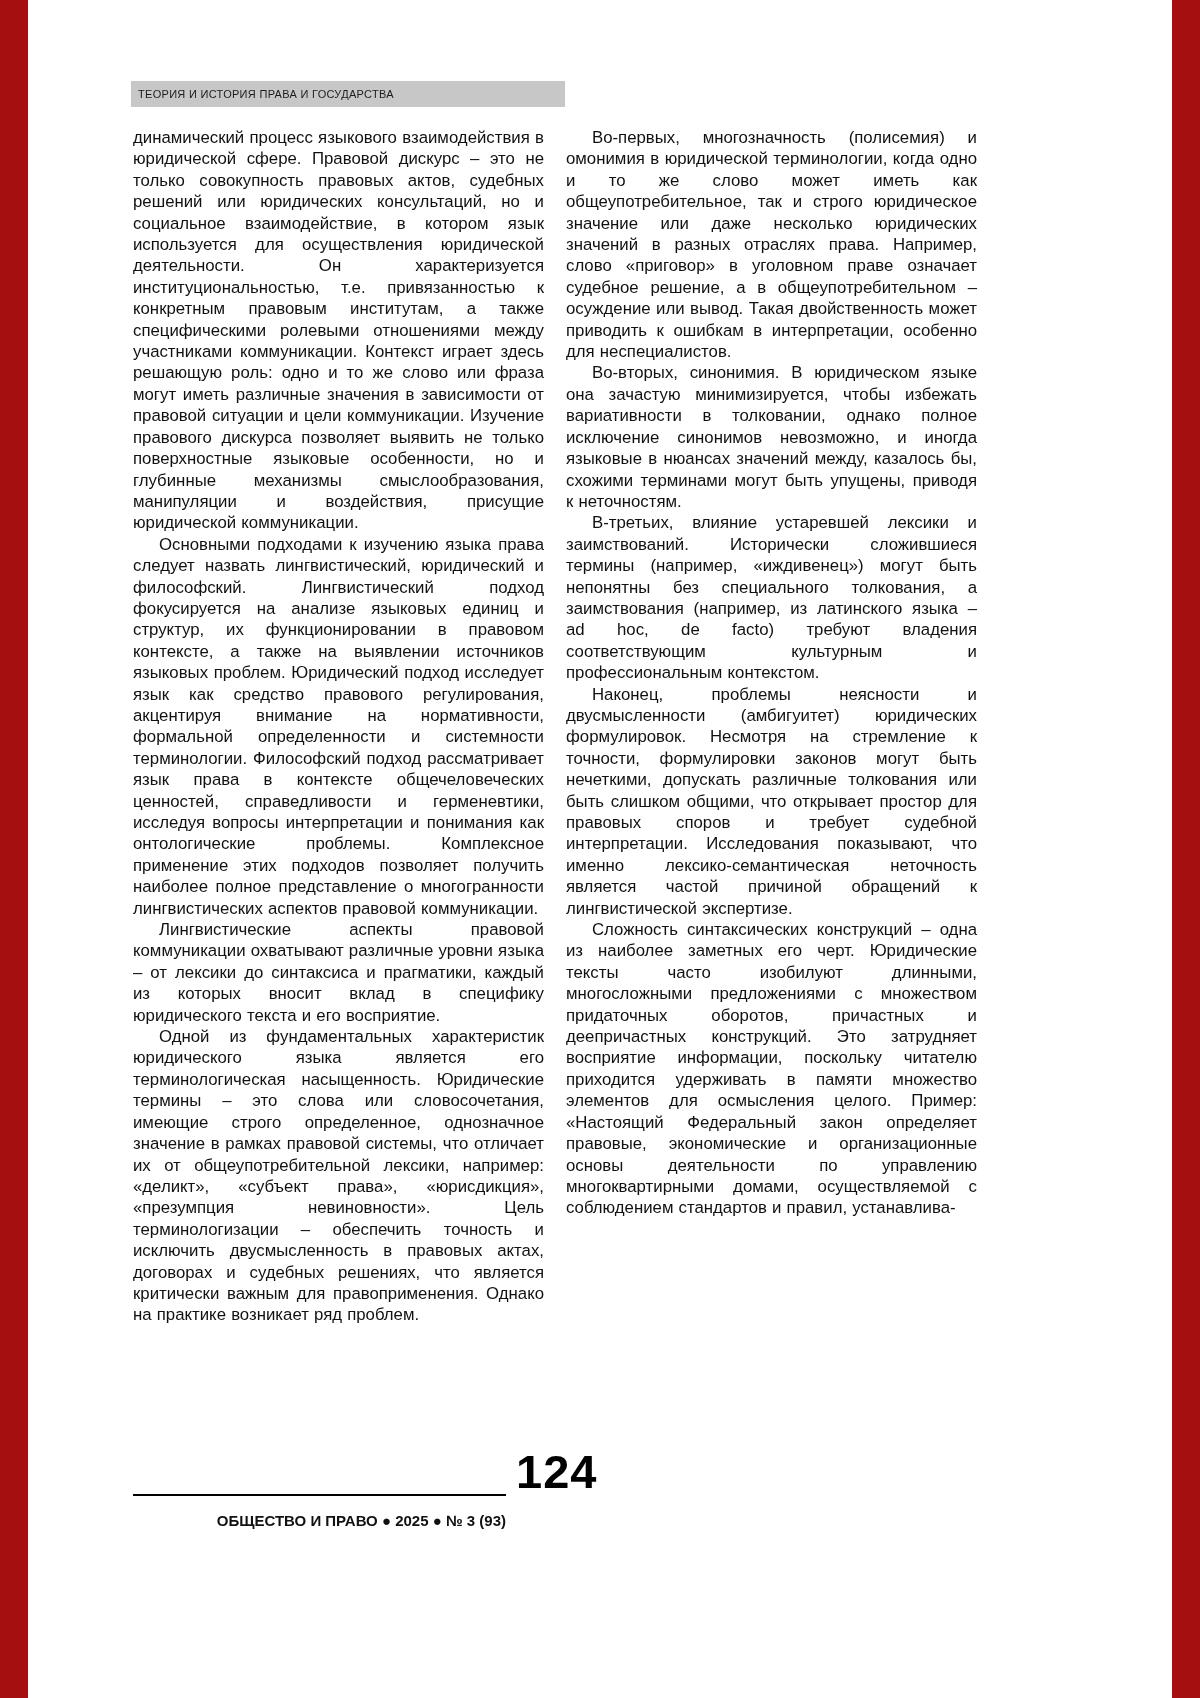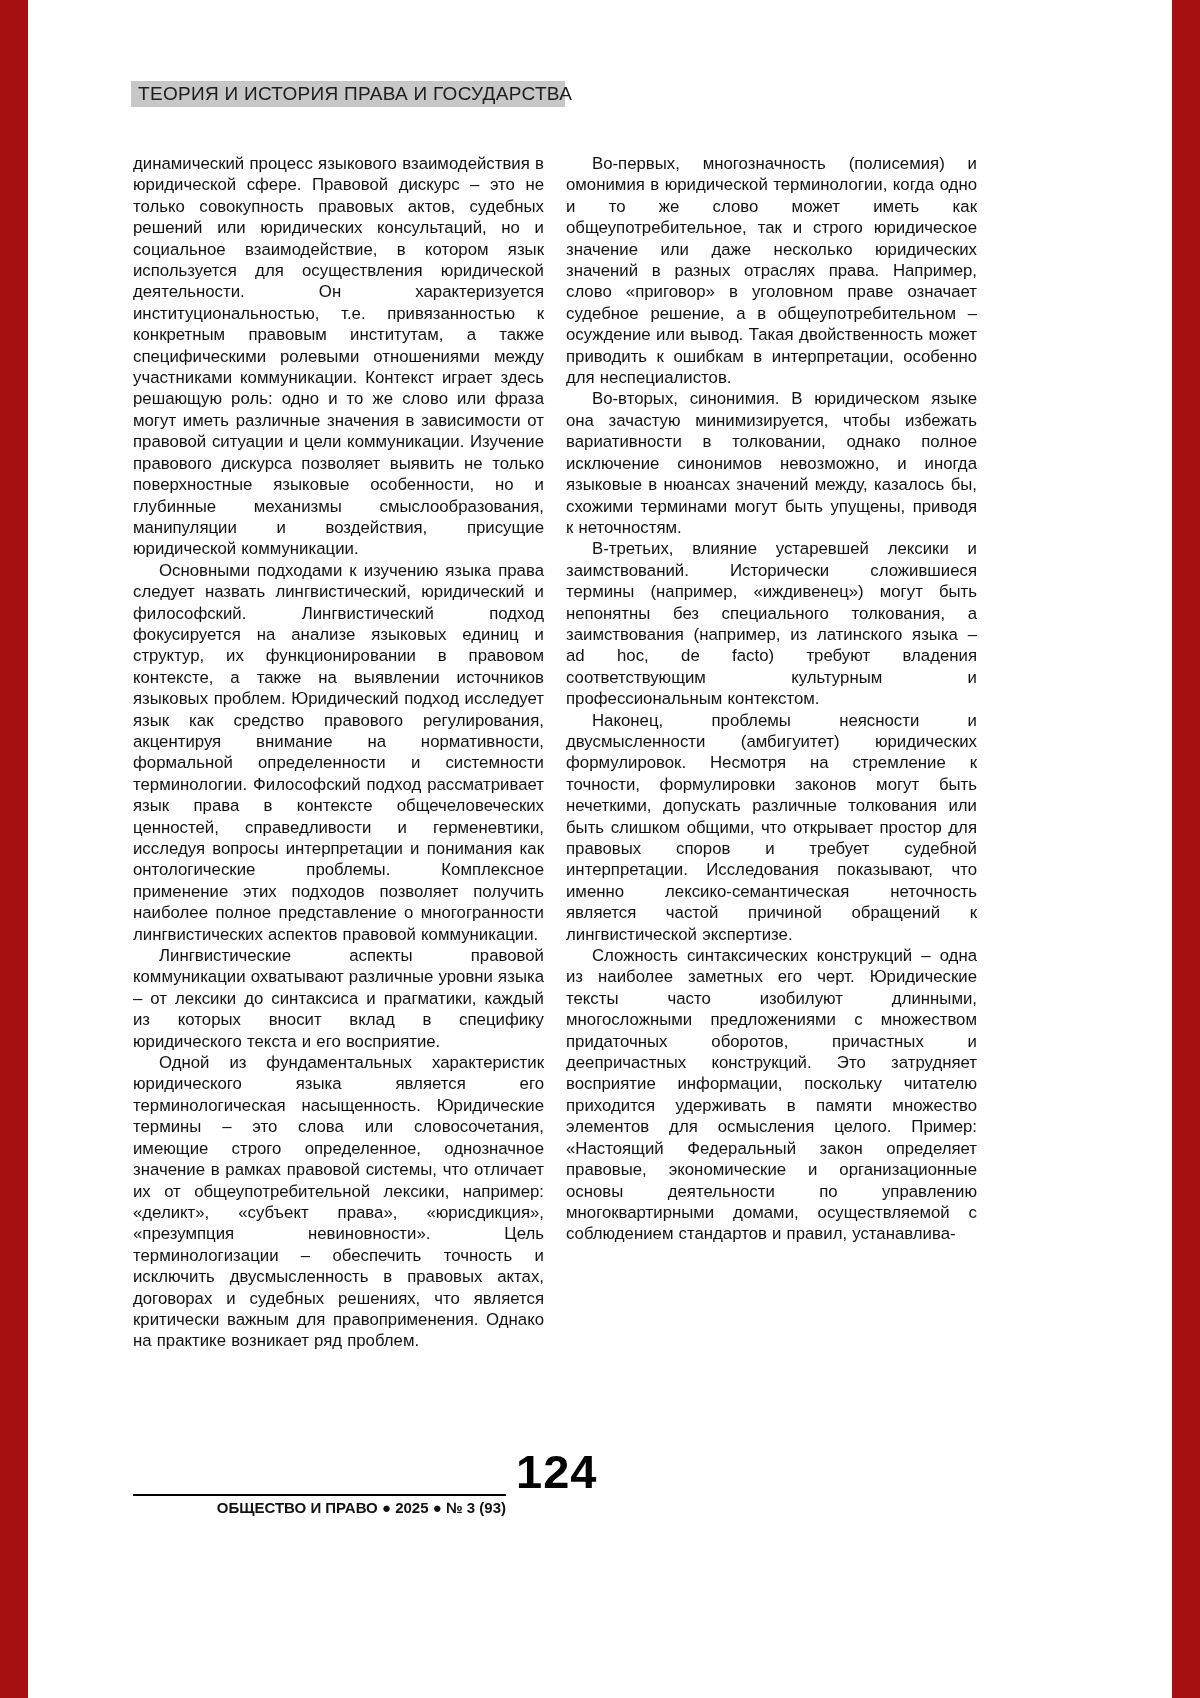--- a/index.html
+++ b/index.html
@@ -20,33 +20,32 @@
 
   .header-bar {
     position:absolute;
     left:131px; top:81px;
     width:434px; height:26px;
     background:#c7c7c7;
     display:flex; align-items:center;
     padding-left:7px;
   }
   .header-bar span {
-    font-size:19px;
+    font-size:11px;
     color:#1c1c1c;
     letter-spacing:0.3px;
     white-space:nowrap;
   }
 
   .text-area {
     position:absolute;
     left:133px; top:127px;
     width:845px;
     display:flex;
     gap:22px;
-    margin-top:26px;
   }
   .col {
     width:411px;
   }
   .col p {
     font-size:16.8px;
     line-height:21.4px;
     text-align:justify;
     hyphens:auto;
     -webkit-hyphens:auto;
@@ -65,21 +64,21 @@
     font-size:47px;
     font-weight:bold;
     color:#000;
     letter-spacing:1px;
   }
   .footer-left {
     position:absolute;
     left:0; top:46px;
     width:373px;
     border-top:2.5px solid #000;
-    padding-top:3px;
+    padding-top:16px;
   }
   .footer-text {
     font-size:15px;
     font-weight:bold;
     color:#111;
     white-space:nowrap;
   }
 </style>
 </head>
 <body>

